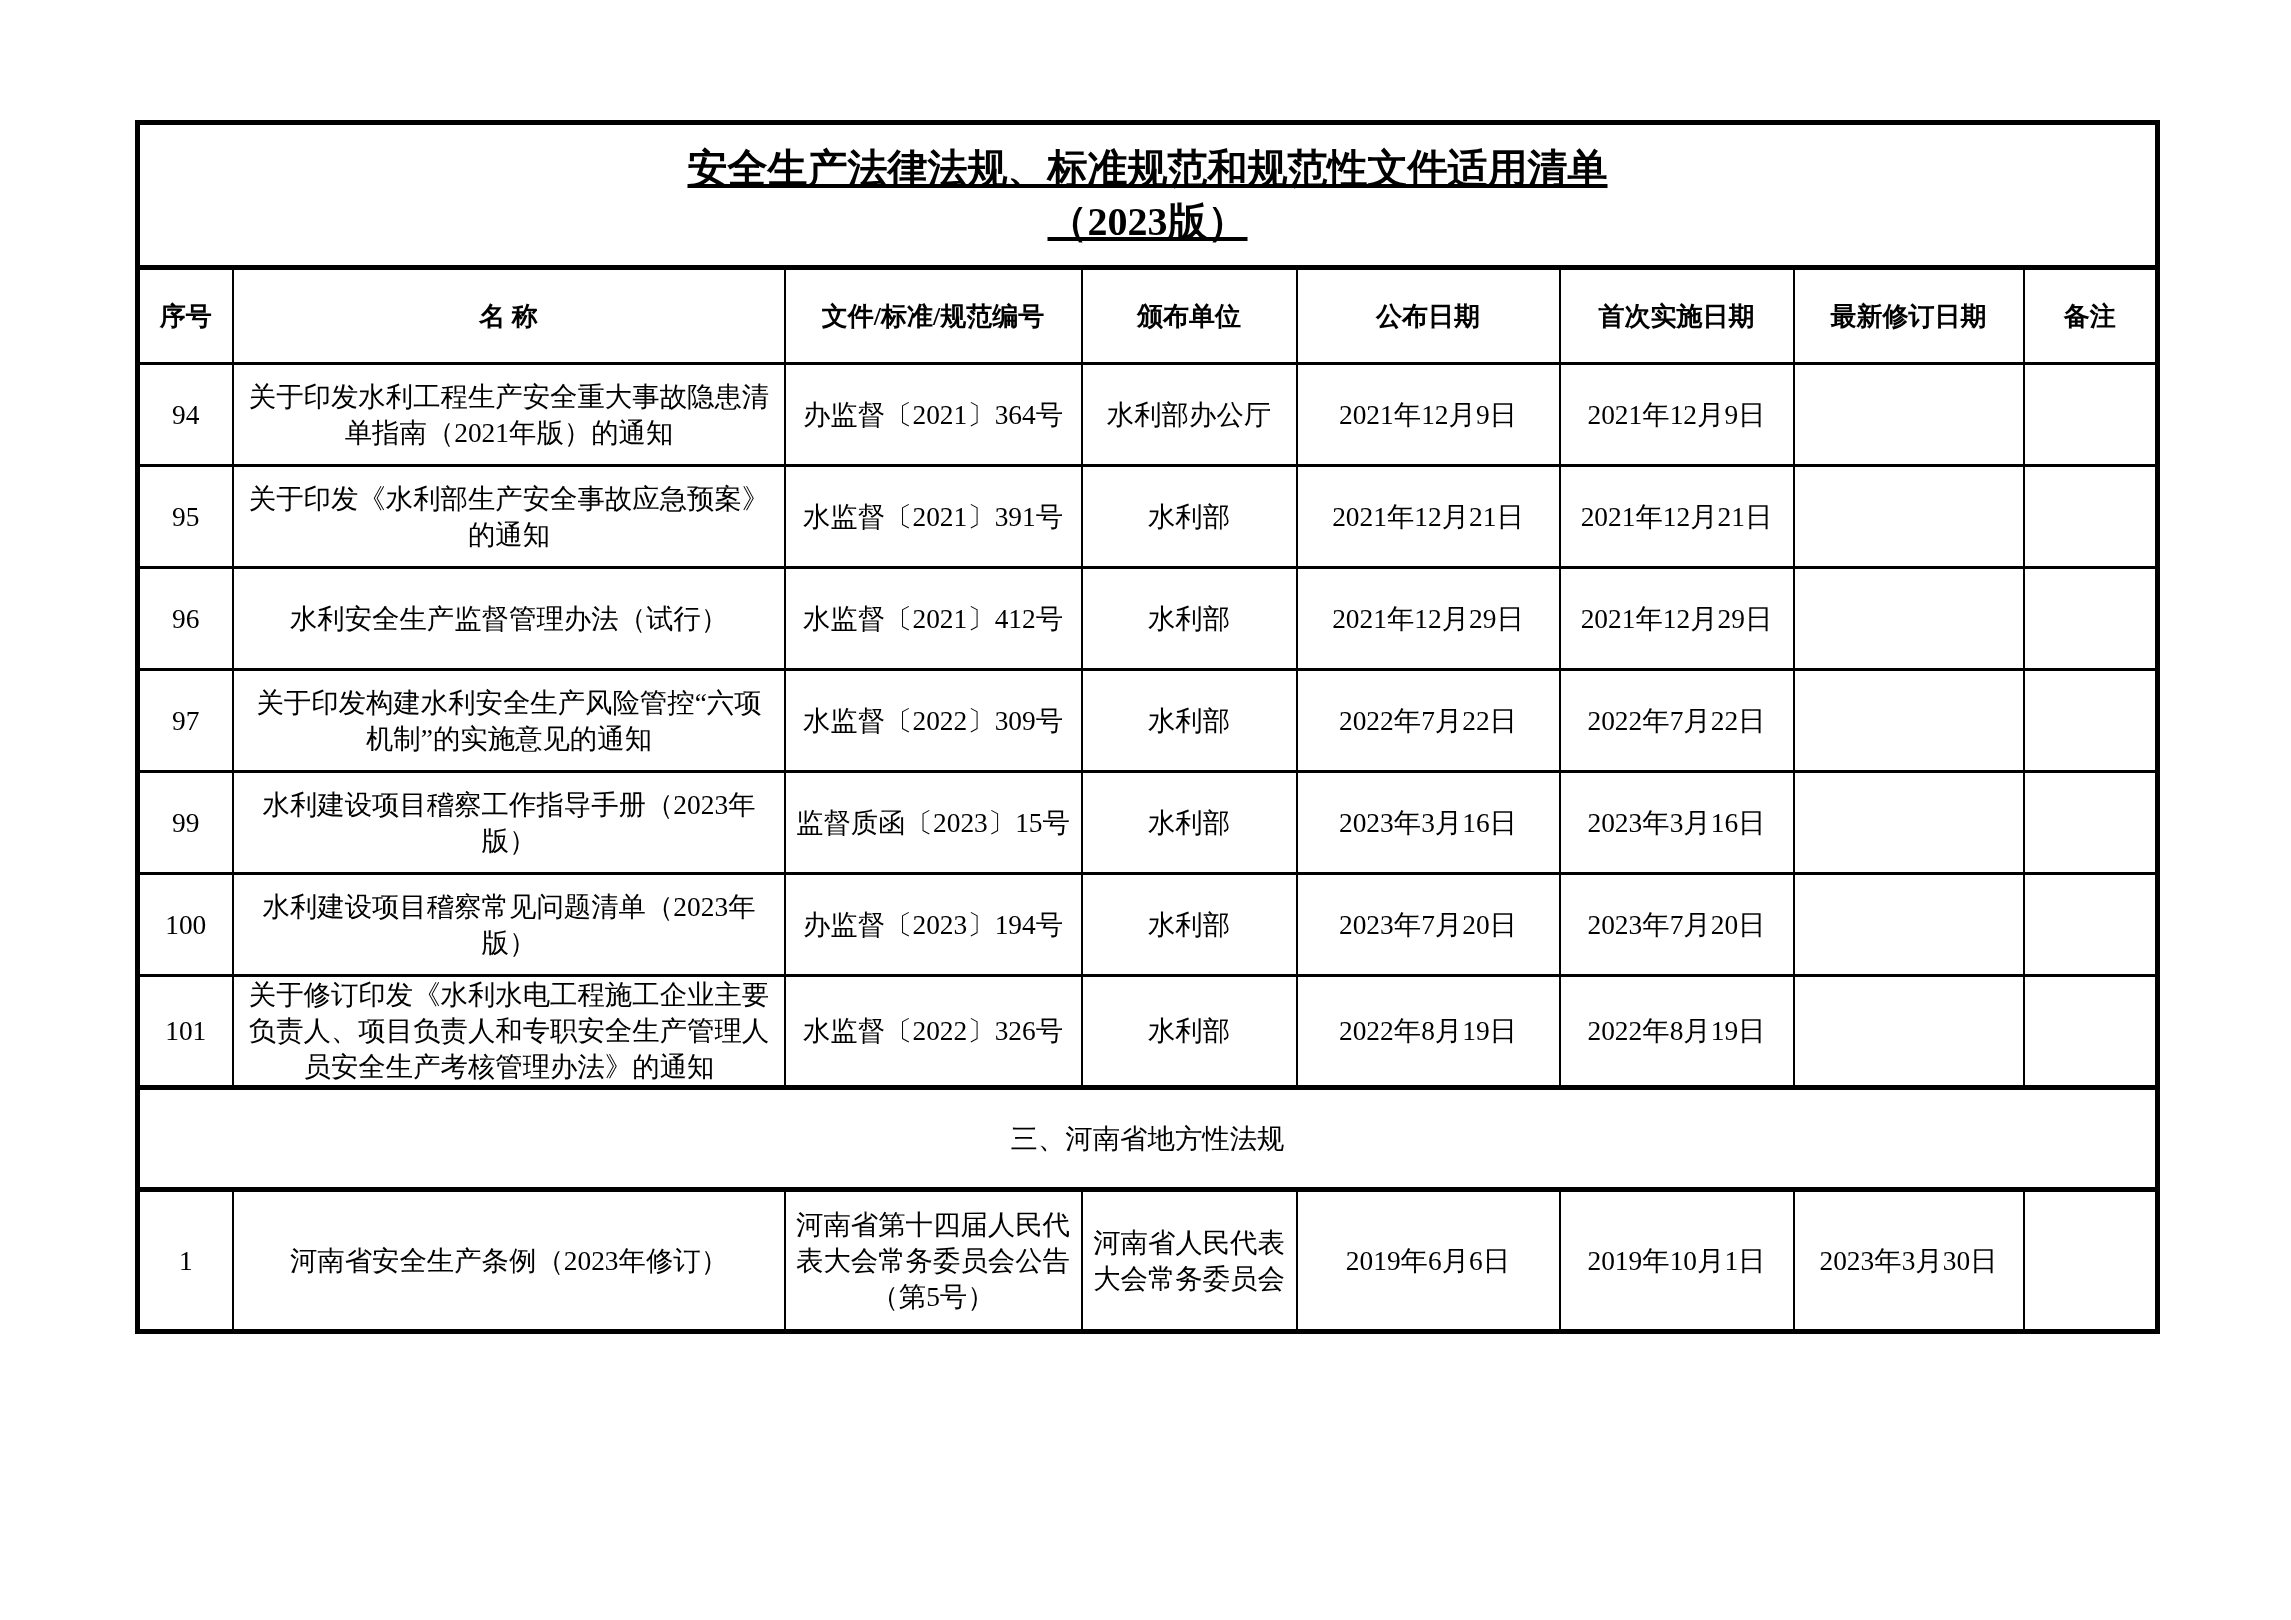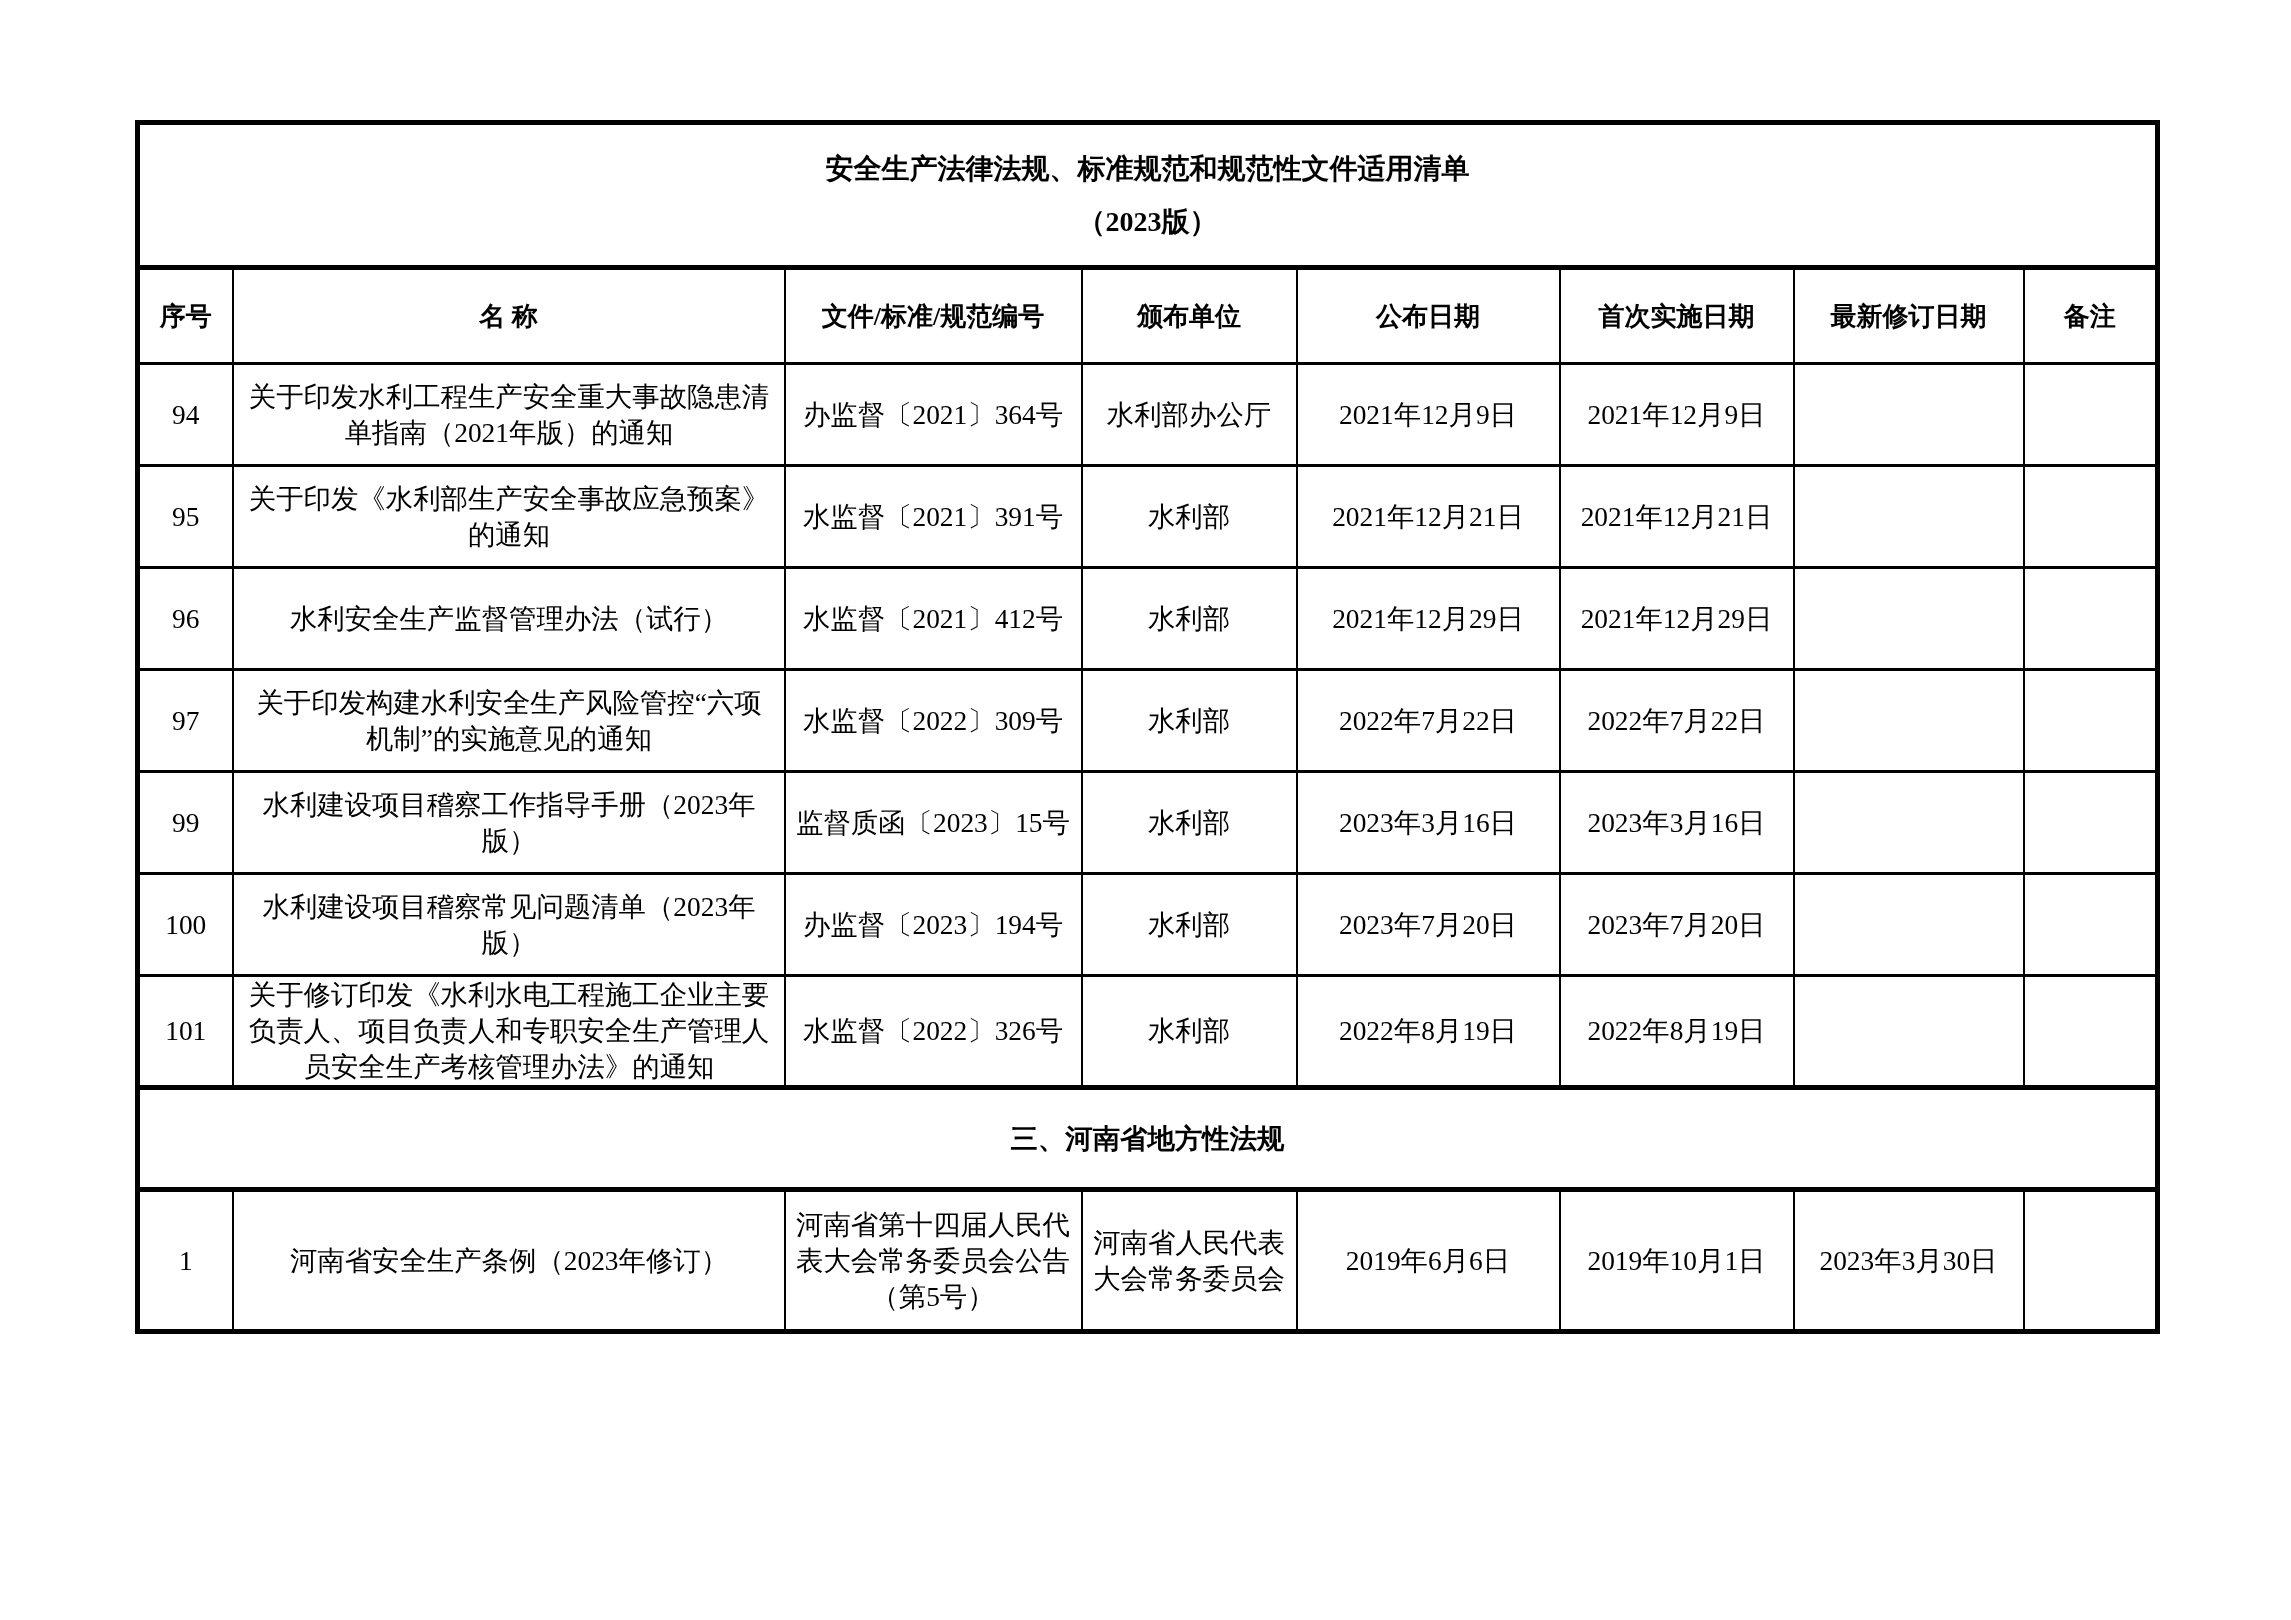--- a/index.html
+++ b/index.html
@@ -31,23 +31,24 @@
     border-top: 3.9px solid #000000;
     border-bottom: 3.9px solid #000000;
     overflow: hidden;
     box-sizing: border-box;
   }
   .title-cell {
     height: 145px;
     text-align: center;
     vertical-align: middle;
     font-weight: bold;
-    font-size: 28px;
+    font-size: 40px;
     line-height: 53px;
     border-bottom-width: 5.9px !important;
+    text-decoration: underline;
   }
   .reg-table thead th.col-h {
     height: 96px;
     font-size: 26px;
     font-weight: bold;
     text-align: center;
     vertical-align: middle;
     padding: 0 3.9px;
   }
   .reg-table tbody td {
@@ -62,21 +63,21 @@
     text-align: center;
     padding: 0 9.8px 0 10.8px !important;
   }
   .c-doc {
     padding: 0 6.9px !important;
   }
   .section-cell {
     height: 98px;
     text-align: center;
     vertical-align: middle;
-    font-weight: bold;
+    font-weight: normal;
     font-size: 41px;
     border-top-width: 5.9px !important;
     border-bottom-width: 5.9px !important;
   }
   .reg-table tbody tr:last-child td {
     height: 142px;
   }
 </style>
 </head>
 <body>

